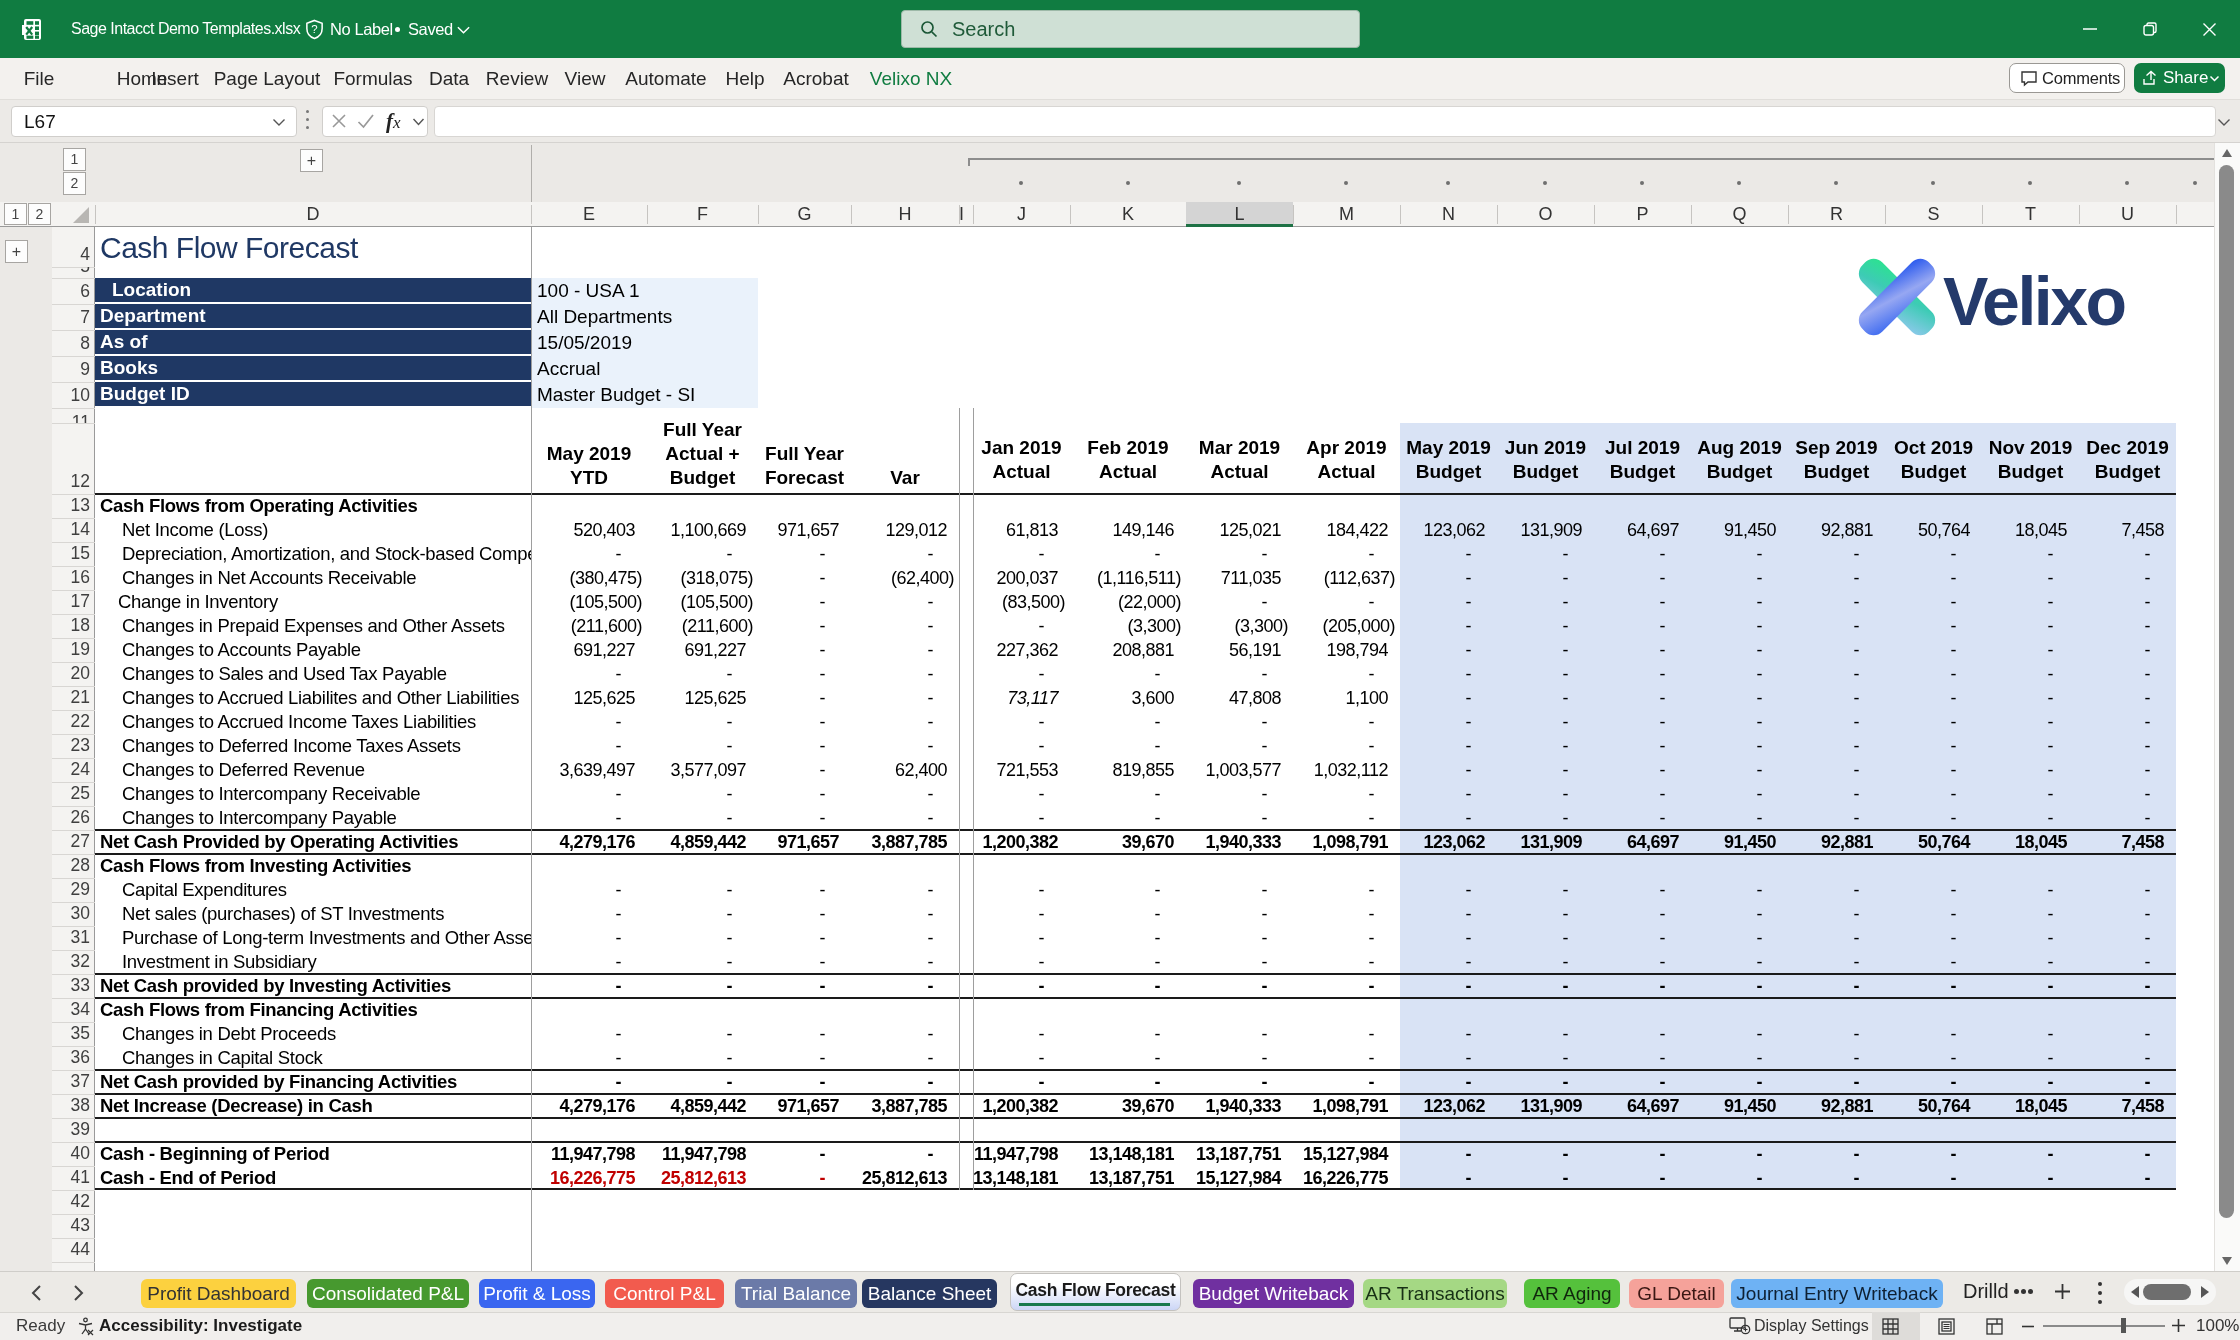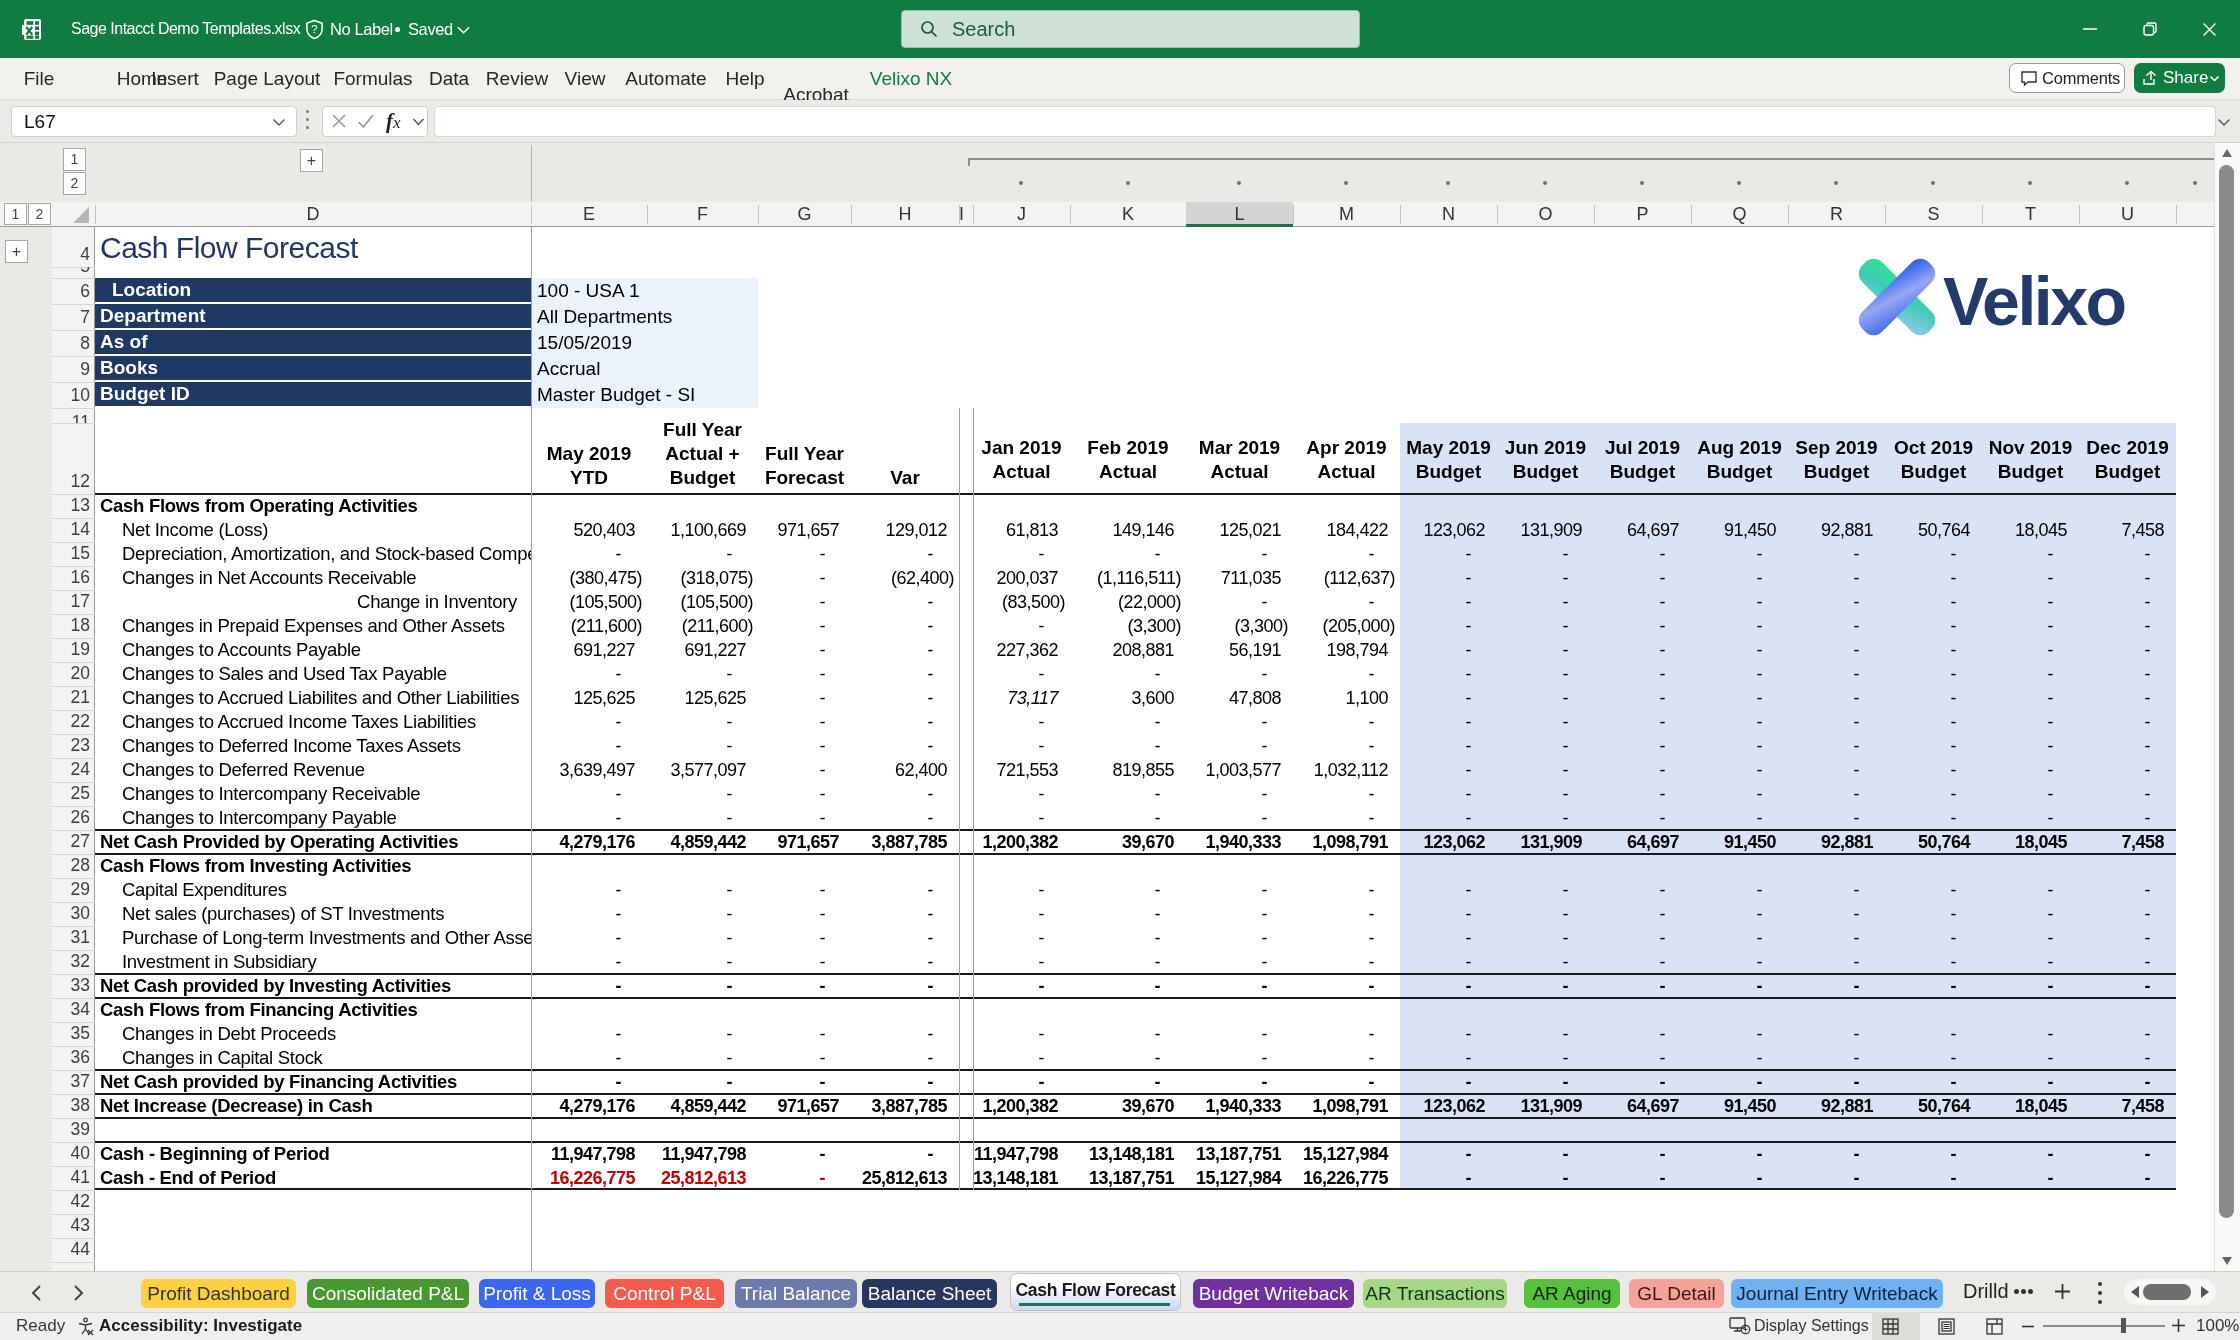--- a/index.html
+++ b/index.html
@@ -61,21 +61,21 @@
 <div class="menuitem" style="left:39px;top:58px;">File</div>
 <div class="menuitem" style="left:108px;top:58px;margin-left:34px;">Home</div>
 <div class="menuitem" style="left:175px;top:58px;">Insert</div>
 <div class="menuitem" style="left:267px;top:58px;">Page Layout</div>
 <div class="menuitem" style="left:373px;top:58px;">Formulas</div>
 <div class="menuitem" style="left:449px;top:58px;">Data</div>
 <div class="menuitem" style="left:517px;top:58px;">Review</div>
 <div class="menuitem" style="left:585px;top:58px;">View</div>
 <div class="menuitem" style="left:666px;top:58px;">Automate</div>
 <div class="menuitem" style="left:745px;top:58px;">Help</div>
-<div class="menuitem" style="left:816px;top:74px;text-align:center;">Acrobat</div>
+<div class="menuitem" style="left:816px;top:58px;text-align:center;">Acrobat</div>
 <div class="menuitem" style="left:911px;top:58px;color:#107C41;">Velixo NX</div>
 <div class="abs" style="left:2009px;top:63px;width:116px;height:30px;background:#fff;border:1px solid #9a9894;border-radius:7px;box-sizing:border-box;"></div>
 <svg class="abs" style="left:2020px;top:70px" width="18" height="17" viewBox="0 0 18 17" fill="none" stroke="#333" stroke-width="1.4">
     <path d="M2 2 H16 V12 H8 L4.5 15 V12 H2 Z"></path>
   </svg>
 <div class="abs" style="left:2042px;top:63px;height:30px;line-height:30px;font-size:16.5px;letter-spacing:-0.2px;color:#222;">Comments</div>
 <div class="abs" style="left:2134px;top:63px;width:91px;height:30px;background:#107C41;border-radius:7px;"></div>
 <svg class="abs" style="left:2142px;top:69px" width="18" height="18" viewBox="0 0 18 18" fill="none" stroke="#fff" stroke-width="1.4">
     <path d="M2 10 V15 H12 V10"></path>
     <path d="M4.5 6.5 L9 2.5 L13.5 6.5 M9 2.5 V11"></path>
@@ -337,21 +337,21 @@
 <div class="num" style="left:1146px;top:566px;width:135px;">711,035</div>
 <div class="num" style="left:1253px;top:566px;width:142px;">(112,637)</div>
 <div class="num" style="left:1360px;top:566px;width:111px;">-</div>
 <div class="num" style="left:1457px;top:566px;width:111px;">-</div>
 <div class="num" style="left:1554px;top:566px;width:111px;">-</div>
 <div class="num" style="left:1651px;top:566px;width:111px;">-</div>
 <div class="num" style="left:1748px;top:566px;width:111px;">-</div>
 <div class="num" style="left:1845px;top:566px;width:111px;">-</div>
 <div class="num" style="left:1942px;top:566px;width:111px;">-</div>
 <div class="num" style="left:2039px;top:566px;width:111px;">-</div>
-<div class="lbl" style="left:108px;top:590px;width:409px;text-align:right;">Change in Inventory</div>
+<div class="lbl" style="left:118px;top:590px;width:409px;">Change in Inventory</div>
 <div class="num" style="left:491px;top:590px;width:151px;">(105,500)</div>
 <div class="num" style="left:607px;top:590px;width:146px;">(105,500)</div>
 <div class="num" style="left:718px;top:590px;width:107px;">-</div>
 <div class="num" style="left:811px;top:590px;width:122px;">-</div>
 <div class="num" style="left:933px;top:590px;width:132px;">(83,500)</div>
 <div class="num" style="left:1030px;top:590px;width:151px;">(22,000)</div>
 <div class="num" style="left:1146px;top:590px;width:121px;">-</div>
 <div class="num" style="left:1253px;top:590px;width:121px;">-</div>
 <div class="num" style="left:1360px;top:590px;width:111px;">-</div>
 <div class="num" style="left:1457px;top:590px;width:111px;">-</div>

